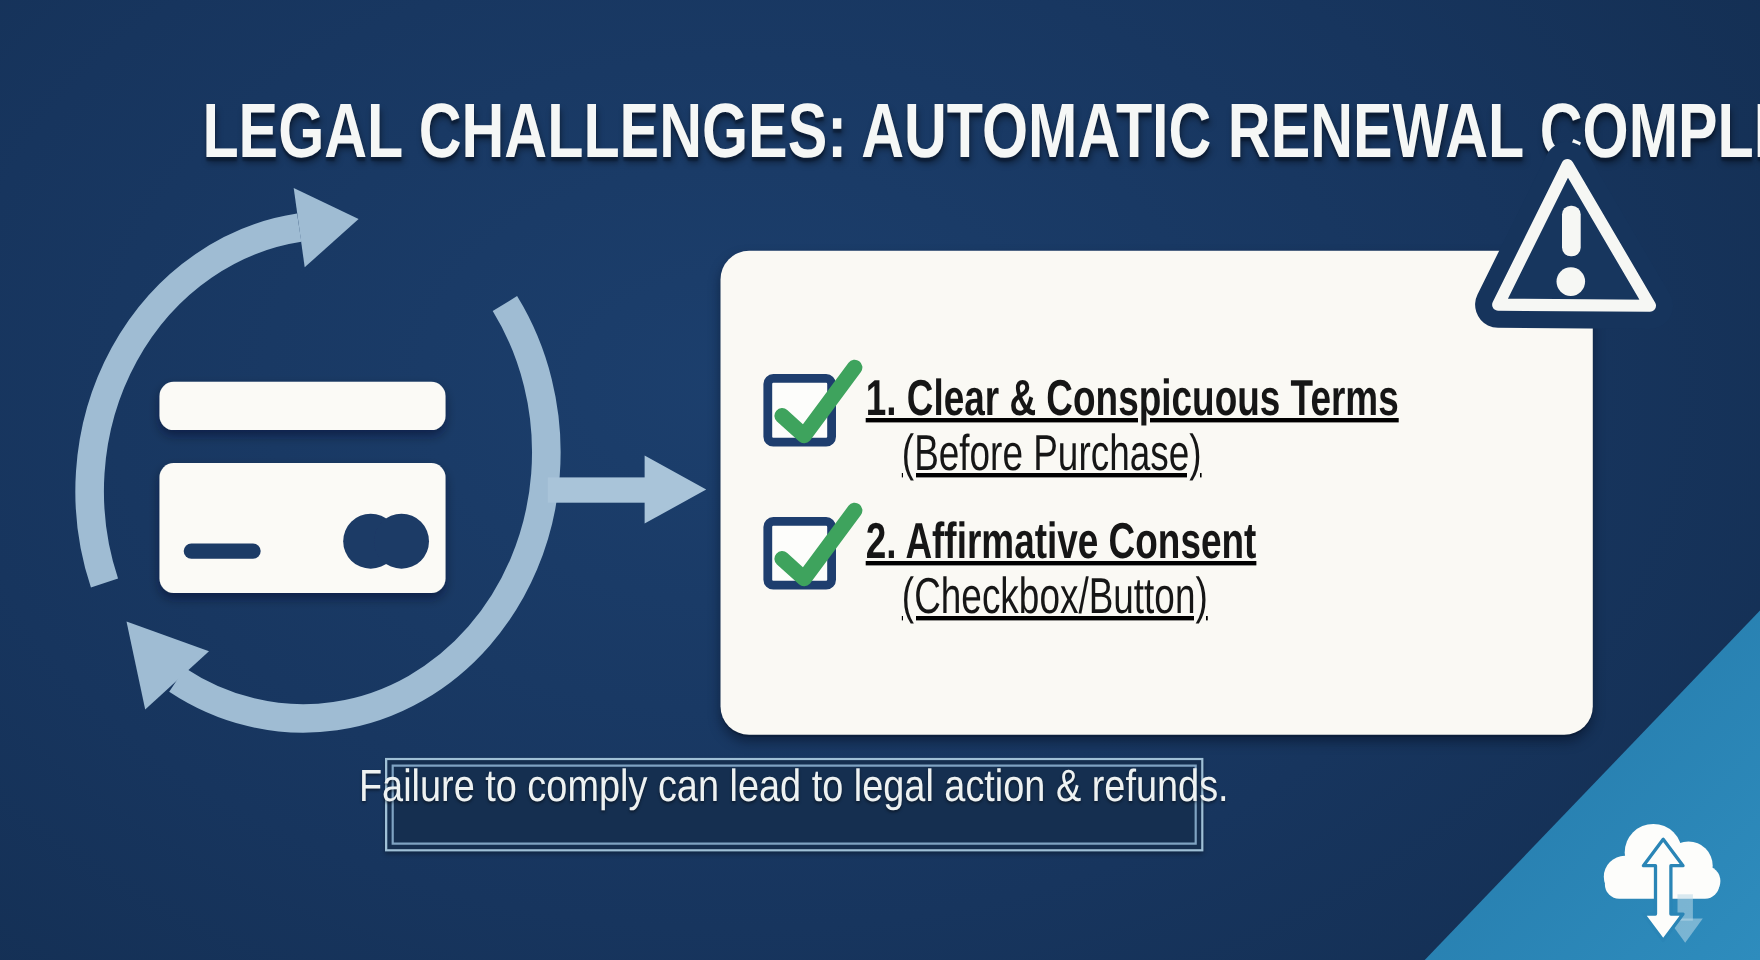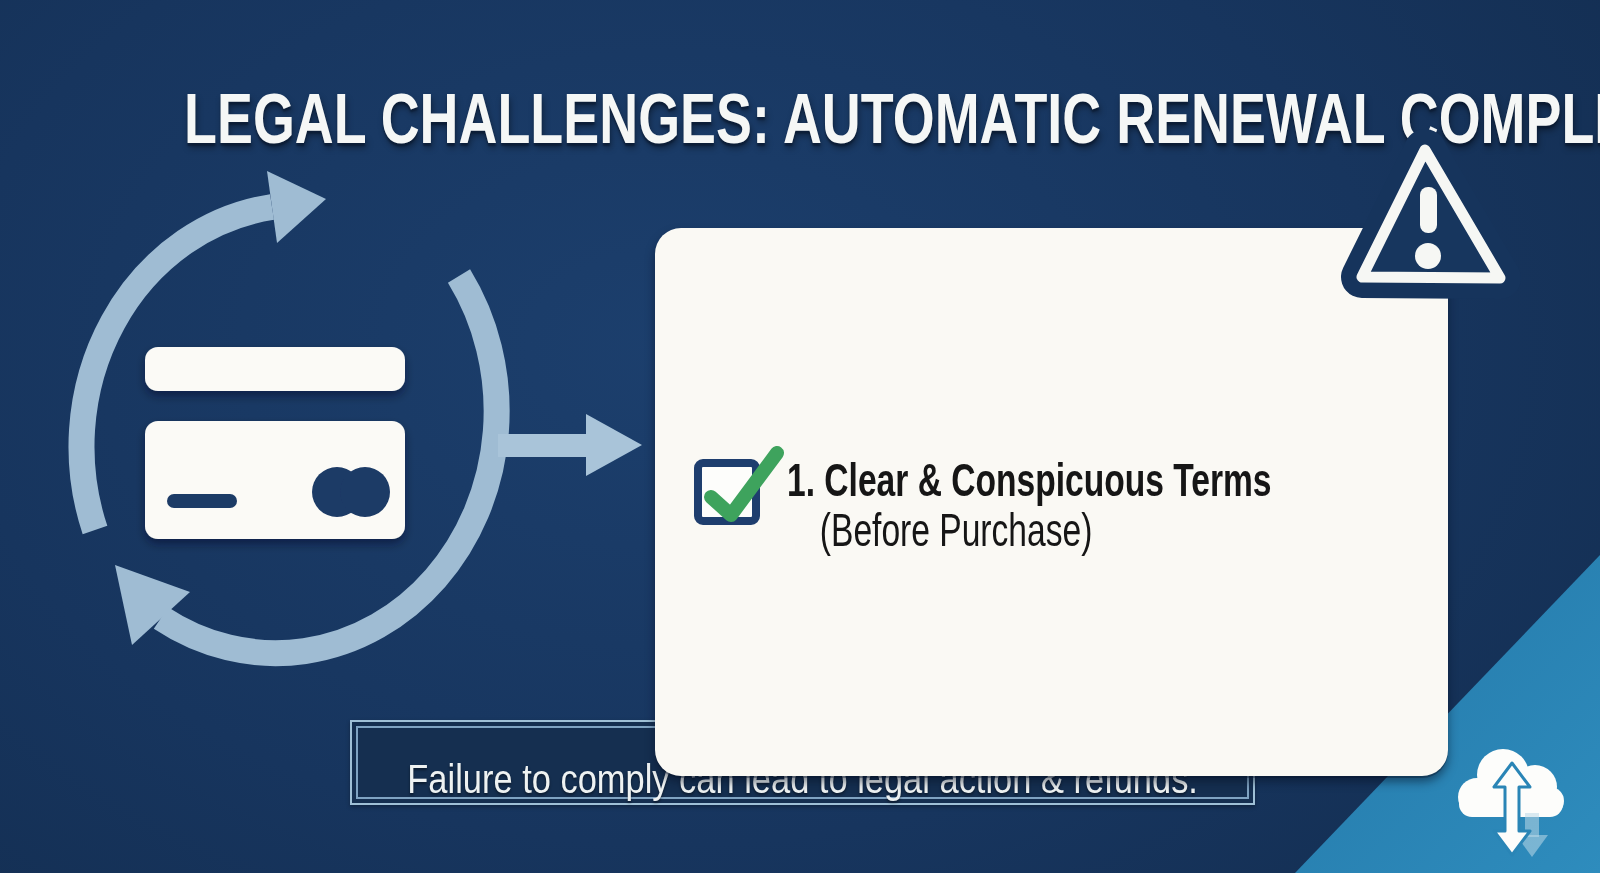--- a/index.html
+++ b/index.html
@@ -19,42 +19,42 @@
   }
 
   
   .renewal-svg { position:absolute; left:50px; top:170px; }
 
   
   .warning-svg { position:absolute; left:1325px; top:125px; z-index:5; }
 
   
   .card {
-    position:absolute; left:655px; top:228px; width:793px; height:548px;
+    position:absolute; left:655px; top:228px; width:793px; height:440px;
     background:#FAF9F4; border-radius:26px; box-sizing:border-box;
     box-shadow:0 6px 10px rgba(5,15,35,0.5), 0 2px 0 rgba(10,25,50,0.35);
     display:flex; flex-direction:column; justify-content:center; gap:24px;
-    padding:8px 18px 8px 38px; z-index:2;
+    padding:8px 18px 8px 38px; z-index:2;text-decoration:underline;
   }
   .check-item { display:flex; align-items:flex-start; gap:2px; }
   .check-svg { width:92px; height:88px; flex:none; margin-top:-8px; }
   .item-text {
     padding-top:6px; font-size:46px; line-height:50px; color:#161616;
     transform:scaleX(0.73); transform-origin:left top; white-space:nowrap;
   }
   .item-text .bold { font-weight:bold; }
   .line2 { padding-left:45px; font-weight:normal; }
 
   
   .banner {
-    position:absolute; left:350px; top:720px; width:905px; height:85px;
+    position:absolute; left:350px; top:689px; width:744px; height:85px;
     box-sizing:border-box; background:#152F50;
     border:2px solid #9FC0D6;
     box-shadow: inset 0 0 0 4px #152F50, inset 0 0 0 6px #7FA3C2, 0 2px 4px rgba(0,0,0,0.3);
-    display:flex; align-items:flex-end; justify-content:center;
+    display:flex; align-items:flex-start; justify-content:center;
   }
   .banner-text {
     color:#EEF2F2; font-size:41px; white-space:nowrap;
     transform:scaleX(0.84); text-shadow:0 2px 3px rgba(0,0,0,0.45);
   }
 
   
   .corner-svg { position:absolute; left:1285px; top:545px; z-index:1; }
   .cloud-svg  { position:absolute; left:1445px; top:735px; z-index:3; }
 </style>
@@ -101,20 +101,32 @@
         <path d="M 18 56 L 38 74 L 84 12" fill="none" stroke="#3EA35D" stroke-width="14" stroke-linecap="round" stroke-linejoin="round"></path>
       </svg>
       <div class="item-text">
         <div class="line1">
           <span class="bold">1. Clear &amp; Conspicuous Terms</span><span></span>
         </div>
         <div class="line2">(Before Purchase)</div>
       </div>
     </div>
 
+    <div class="check-item">
+      <svg class="check-svg" viewBox="0 0 92 88">
+        <rect x="5" y="22" width="58" height="58" rx="5" fill="#FDFDFB" stroke="#1E3E6E" stroke-width="8"></rect>
+        <path d="M 18 56 L 38 74 L 84 12" fill="none" stroke="#3EA35D" stroke-width="14" stroke-linecap="round" stroke-linejoin="round"></path>
+      </svg>
+      <div class="item-text">
+        <div class="line1">
+          <span class="bold">2. Affirmative Consent</span><span></span>
+        </div>
+        <div class="line2">(Checkbox/Button)</div>
+      </div>
+    </div>
 
 
   </section>
 
   <svg class="warning-svg" width="200" height="185" viewBox="0 0 200 185">
 
     <polygon points="100,25 37,152 175,153" fill="#16345C" stroke="#16345C" stroke-width="42" stroke-linejoin="round"></polygon>
     <polygon points="100,25 37,152 175,153" fill="#17365E" stroke="#F6F7F4" stroke-width="11" stroke-linejoin="round"></polygon>
     <g>
       <rect x="95" y="62" width="17" height="46" rx="8" fill="#F6F7F4"></rect>

